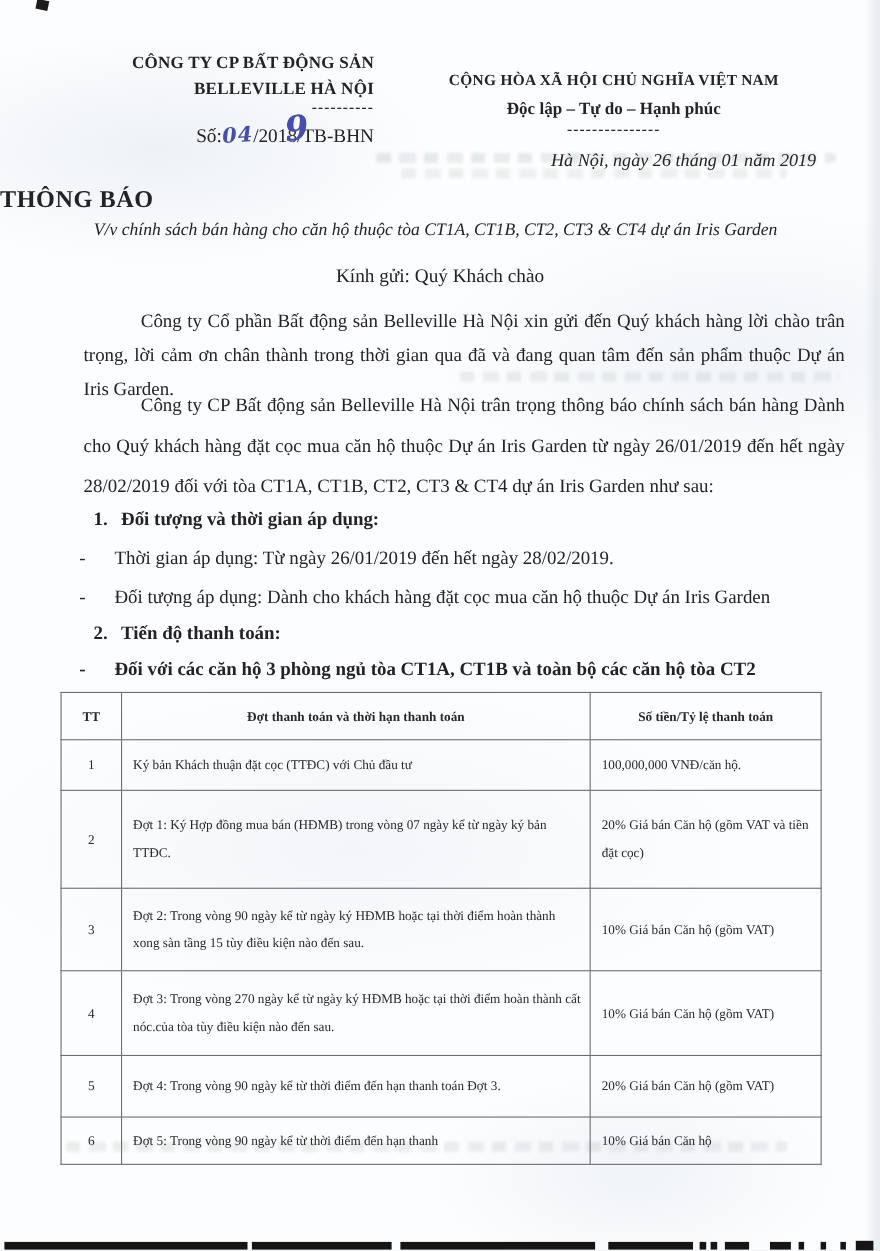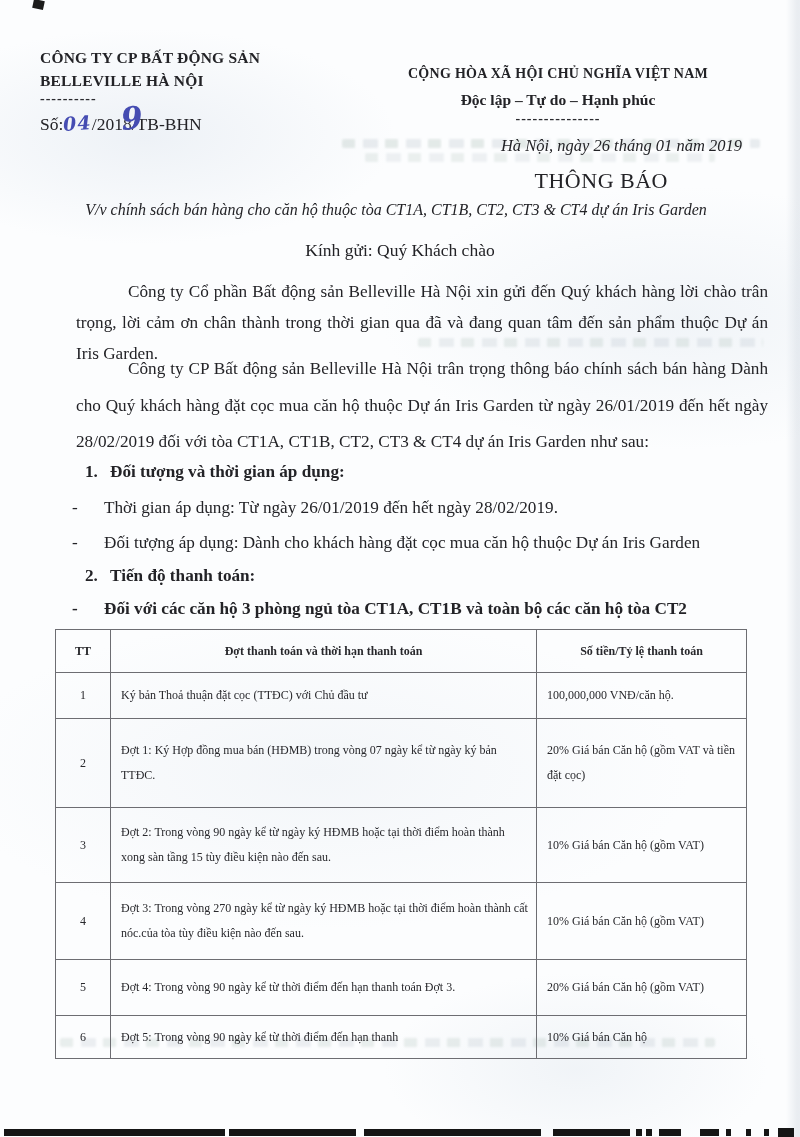--- a/index.html
+++ b/index.html
@@ -10,35 +10,35 @@
       radial-gradient(420px 180px at 18% 12%, rgba(210,220,232,.35), transparent 60%),
       radial-gradient(500px 220px at 85% 28%, rgba(214,224,234,.30), transparent 60%),
       radial-gradient(620px 260px at 40% 68%, rgba(218,226,235,.26), transparent 60%),
       radial-gradient(320px 160px at 72% 94%, rgba(210,220,230,.28), transparent 60%),
       linear-gradient(90deg, transparent 0 786px, rgba(198,206,216,.35) 797px 800px),
       #fcfdfe;
   }
   .abs{position:absolute;}
   
   .hdr{left:40px;top:46px;width:712px;display:flex;}
-  .hdr-left{width:300px;text-align:left;}
+  .hdr-left{width:300px;text-align:right;}
   .hdr-right{flex:1;text-align:center;padding-left:24px;}
   .co-line{font-weight:bold;font-size:15.5px;line-height:23px;letter-spacing:.2px;}
   .nat-line1{font-weight:bold;font-size:14px;line-height:24px;letter-spacing:.3px;margin-top:16px;}
   .nat-line2{font-weight:bold;font-size:15.5px;line-height:24px;margin-top:2px;}
   .divider{font-weight:bold;font-size:14px;line-height:14px;letter-spacing:1px;color:#2a2a2e;}
   .ref-line{margin-top:6px;font-size:17.5px;position:relative;display:inline-block;}
   .hw{color:#454cb2;font-family:"DejaVu Serif",serif;font-style:italic;font-weight:bold;}
   .hw-04{font-size:19px;display:inline-block;transform:rotate(-4deg);letter-spacing:1px;}
   .digit-wrap{position:relative;display:inline-block;color:#3a3a40;}
   .hw-nine{position:absolute;left:-2px;top:-6px;font-size:31px;line-height:20px;
     display:inline-block;transform:rotate(-6deg);}
   .date-line{margin-top:10px;font-style:italic;font-size:16.5px;text-align:right;padding-right:10px;}
   
-  .title{left:0;top:168px;width:668px;text-align:right;font-weight:normal;font-size:22px;letter-spacing:.5px;}
+  .title{left:0;top:168px;width:668px;text-align:left;font-weight:bold;font-size:22px;letter-spacing:.5px;}
   .subtitle{left:40px;top:201px;width:712px;text-align:center;font-style:italic;font-size:16px;}
   .salut{left:0;top:240px;width:800px;text-align:center;font-size:17.5px;}
   
   .para{left:55px;width:692px;font-size:17.2px;text-align:justify;margin-left:21px;}
   .p1{top:276px;line-height:31px;text-indent:52px;}
   .p2{top:351px;line-height:36.5px;text-indent:52px;}
   
   .li{left:55px;width:692px;font-size:17.2px;display:flex;}
   .li .mk{flex:none;}
   .sec{font-weight:bold;}
@@ -132,21 +132,21 @@
     <thead>
       <tr>
         <th>TT</th>
         <th>Đợt thanh toán và thời hạn thanh toán</th>
         <th>Số tiền/Tỷ lệ thanh toán</th>
       </tr>
     </thead>
     <tbody>
       <tr class="r1">
         <td class="tt">1</td>
-        <td class="desc">Ký bản Thoả thuận đặt cọc (TTĐC) với Chủ đầu tư</td>
+        <td class="desc">Ký bản Khách thuận đặt cọc (TTĐC) với Chủ đầu tư</td>
         <td class="amt">100,000,000 VNĐ/căn hộ.</td>
       </tr>
       <tr class="r2">
         <td class="tt">2</td>
         <td class="desc">Đợt 1: Ký Hợp đồng mua bán (HĐMB) trong vòng 07 ngày kể từ ngày ký bản TTĐC.</td>
         <td class="amt">20% Giá bán Căn hộ (gồm VAT và tiền đặt cọc)</td>
       </tr>
       <tr class="r3">
         <td class="tt">3</td>
         <td class="desc">Đợt 2: Trong vòng 90 ngày kể từ ngày ký HĐMB hoặc tại thời điểm hoàn thành xong sàn tầng 15 tùy điều kiện nào đến sau.</td>

